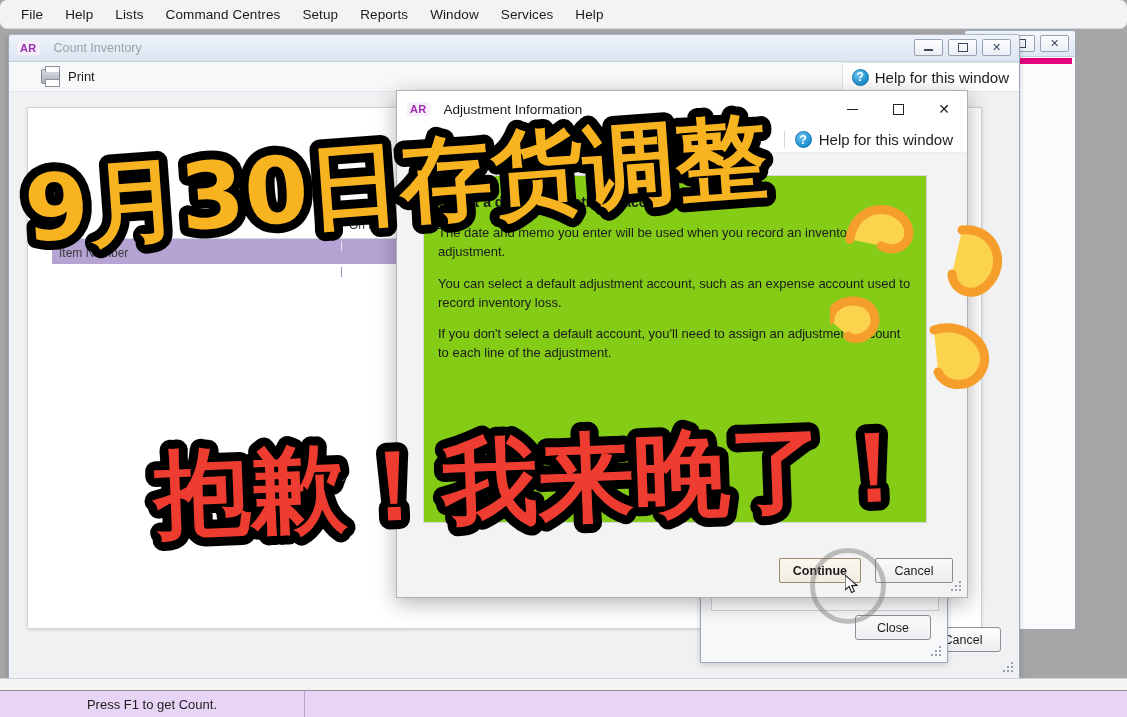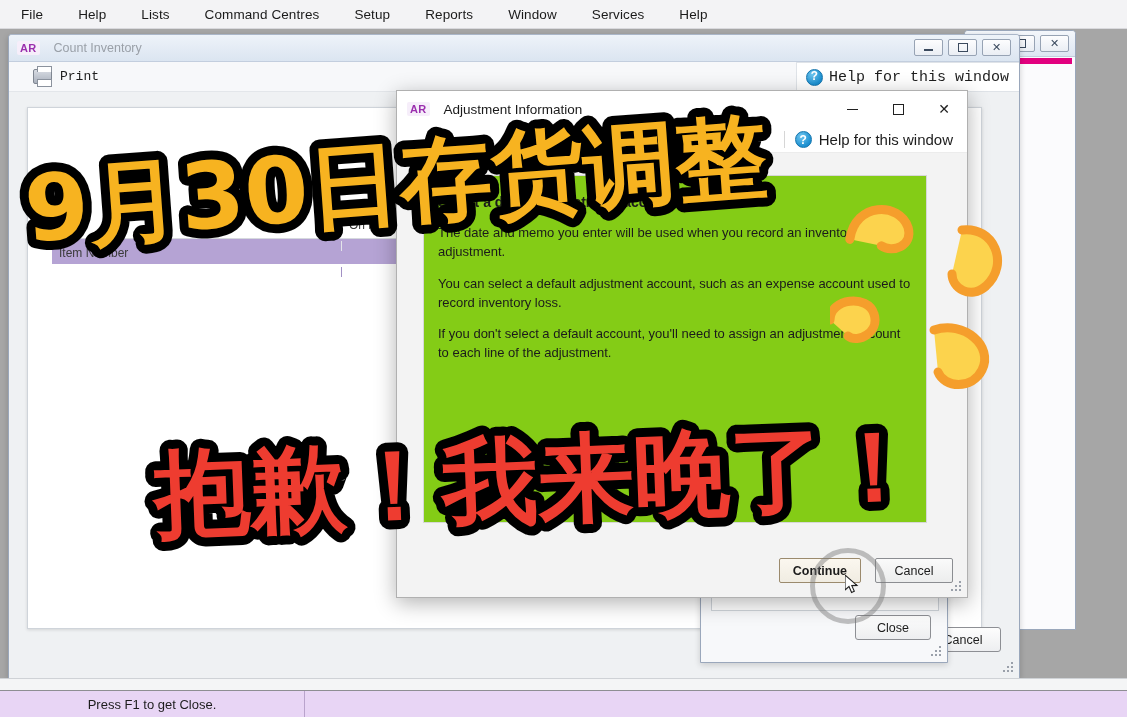--- a/index.html
+++ b/index.html
@@ -8,23 +8,24 @@
     overflow: hidden;
     background: #a6a6a6;
     font-family: "Liberation Sans", sans-serif;
   }
   #root { position: relative; width: 1127px; height: 717px; }
 
   
   .menubar {
     position: absolute; left: 0; top: 0; width: 1127px; height: 29px;
     background: #f3f3f5;
-    display: flex; align-items: center; gap: 13px;
+    display: flex; align-items: center; gap: 0px;
     padding-left: 10px;
     border-bottom: 1px solid #d9d9dd;
+    border-radius: 7px;
   }
   .menu-item {
     font-size: 13.5px; color: #1a1a1a; padding: 4px 11px; white-space: nowrap;
     letter-spacing: .1px;
   }
 
   
   .win3 {
     position: absolute; left: 964px; top: 30px; width: 112px; height: 600px;
     background: #fbfbfd;
@@ -69,24 +70,23 @@
     background: linear-gradient(#fdfdfe, #eaeef4);
     border: 1px solid #97a3b4; border-radius: 2px;
     display: flex; align-items: center; justify-content: center;
     font-size: 10px; color: #3b4a5e; line-height: 1;
   }
   .ctl-min::after { content:""; display:block; width:9px; height:2px; background:#3b4a5e; margin-top:5px;}
   .ctl-max::after { content:""; display:block; width:8px; height:7px; border:1.5px solid #3b4a5e;}
   .ctl-close { font-size: 11px; font-weight: 500; }
 
   .toolbar {
-    height: 30px; display: flex; align-items: center; padding-left: 24px;
+    height: 30px; display: flex; align-items: center; padding-left: 32px;
     background: #f7f8fa; border-bottom: 1px solid #e3e6ea;
     position: relative;
-    font-family: Liberation Mono, monospace;
   }
   .print-icon {
     width: 19px; height: 15px; margin-right: 8px; position: relative;
     background: linear-gradient(#d8dce3,#aab1bd);
     border: 1px solid #7f8691; border-radius: 2px;
   }
   .print-icon::before {
     content:""; position:absolute; left:3px; top:-4px; width:13px; height:5px;
     background:#fff; border:1px solid #8b929d; border-bottom:none;
   }
@@ -447,21 +447,21 @@
     <div class="resize-grip"></div>
   </div>
 
   <div class="click-ring"></div>
   <svg class="cursor" viewBox="0 0 14 20">
     <polygon points="0,0 0,15 4,11.5 6.6,17.5 9.3,16.3 6.8,10.6 12,10.4" fill="#fff" stroke="#222" stroke-width="1.1"></polygon>
   </svg>
 
   <div class="statusbar-sep"></div>
   <div class="statusbar">
-    <div class="status-cell-1">Press F1 to get Close.</div>
+    <div class="status-cell-1">Press F1 to get Count.</div>
     <div class="status-cell-2"></div>
   </div>
 
   <svg class="sticker meme" id="sticker-top" width="760" height="130" viewBox="0 0 760 130">
     <text x="4" y="96" class="meme-yellow" style="font-size:92px; stroke:#000; stroke-width:18px; stroke-linejoin:round; paint-order:stroke;" fill="#f7b320">9月30日存货调整</text>
   </svg>
 
   <svg class="sticker meme" id="sticker-bot" width="830" height="140" viewBox="0 0 830 140">
     <text x="4" y="100" class="meme-red" style="font-size:96px; stroke:#000; stroke-width:18px; stroke-linejoin:round; paint-order:stroke;" fill="#ee3c30">抱歉！我来晚了！</text>
   </svg>

